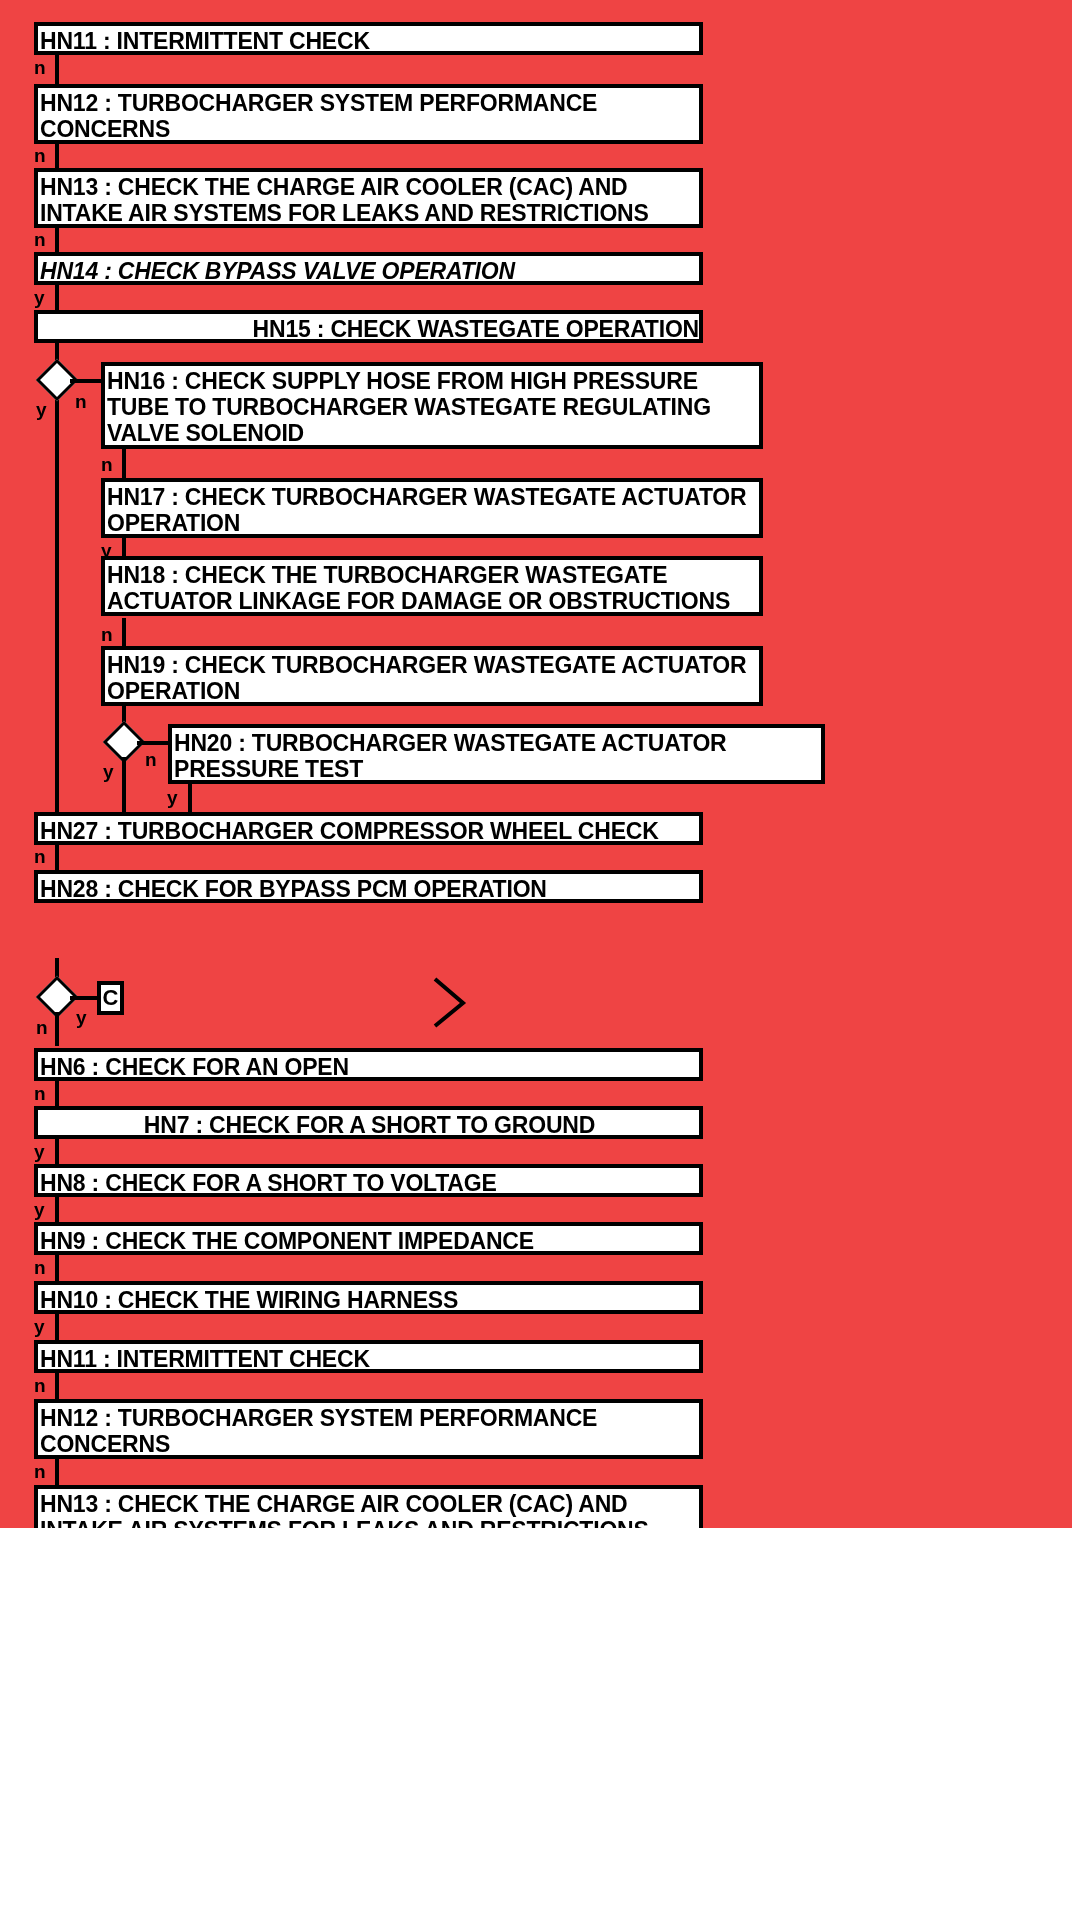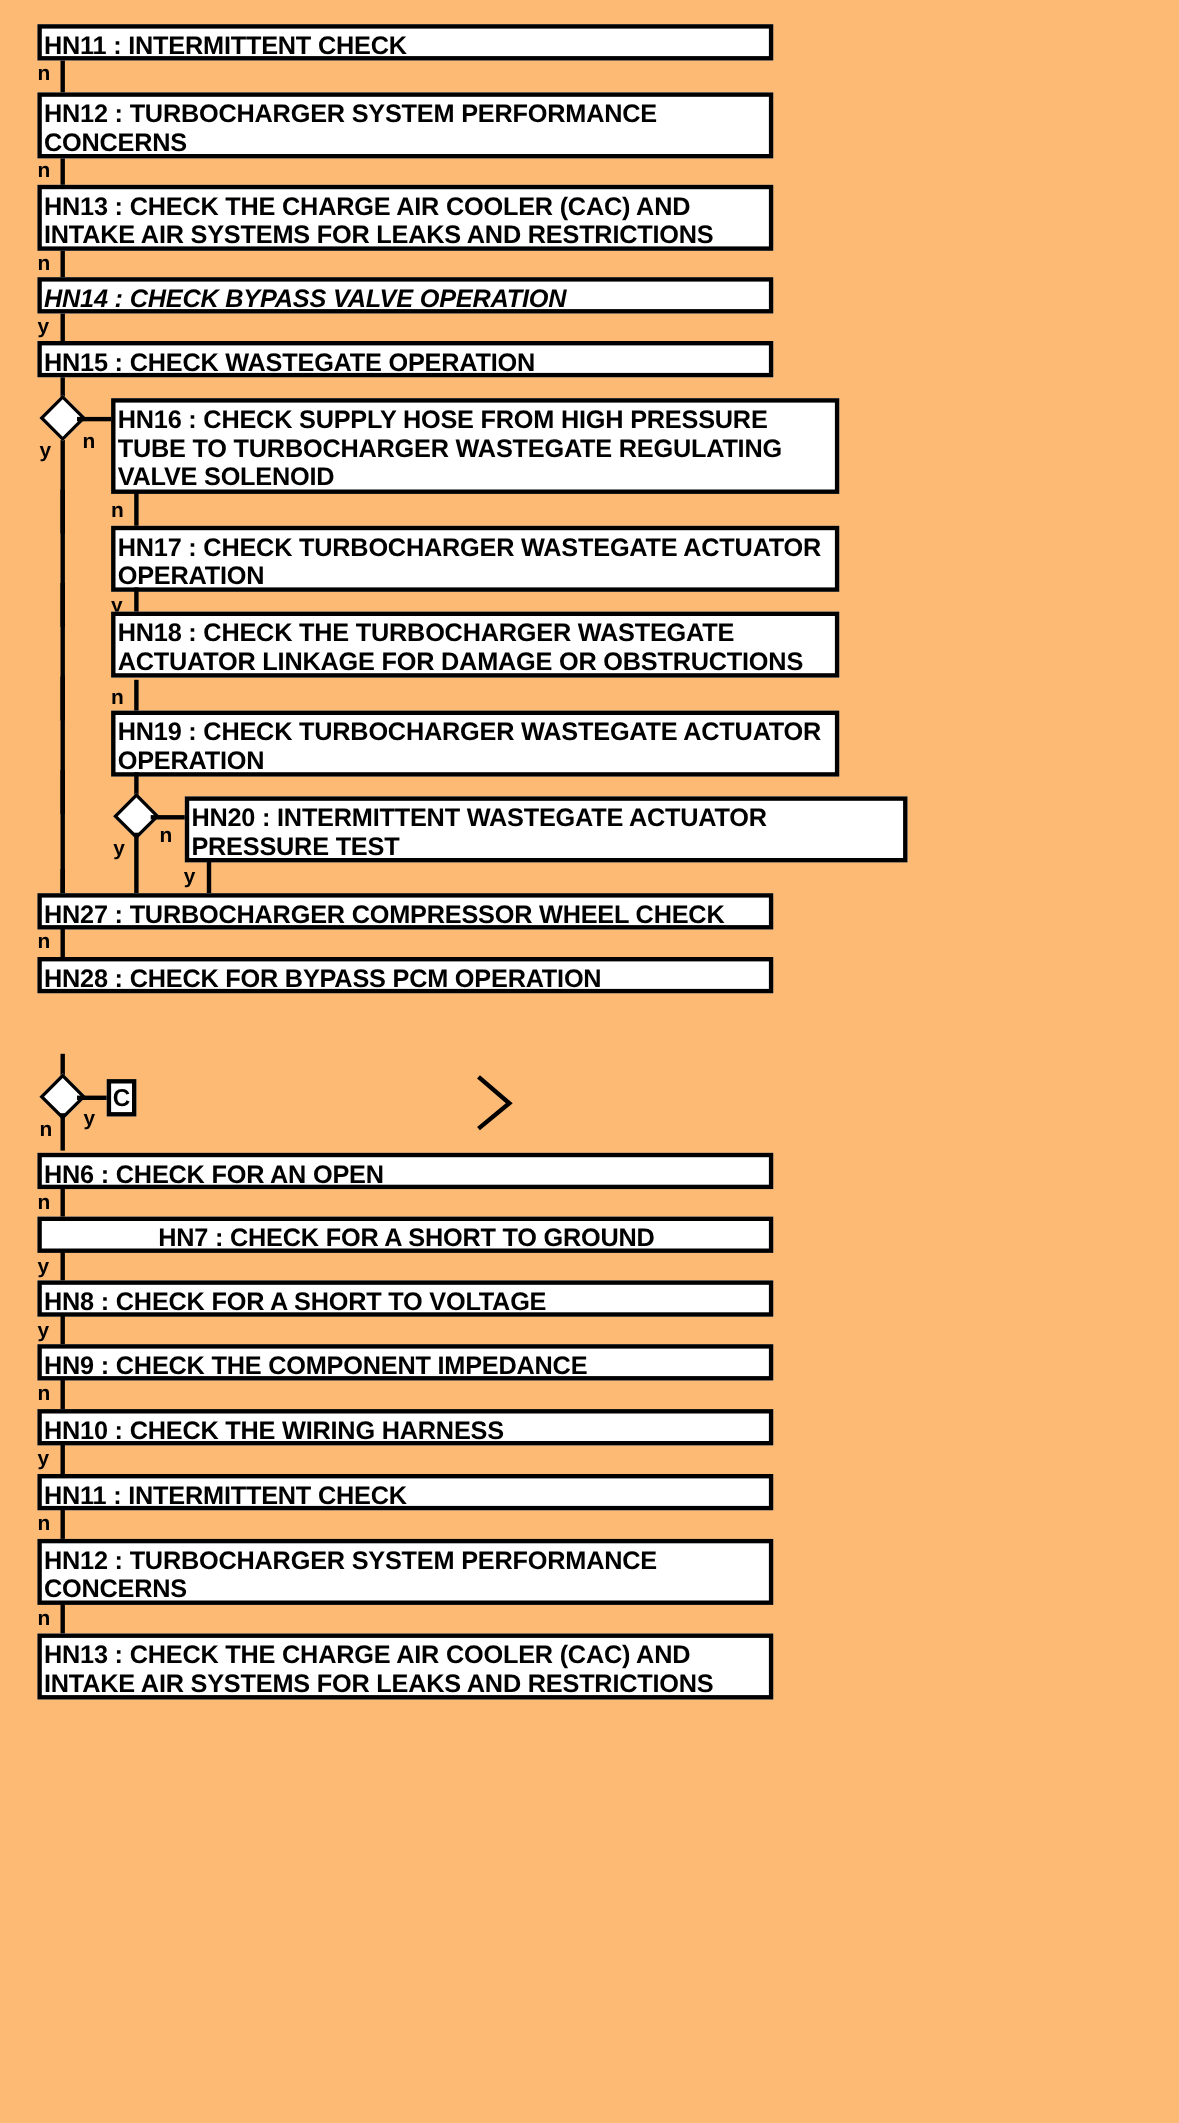--- a/index.html
+++ b/index.html
@@ -3,22 +3,22 @@
 <meta charset="utf-8">
 <style>
   html, body {
     margin: 0;
     padding: 0;
     background: #ffffff;
   }
   #canvas {
     position: relative;
     width: 1072px;
-    height: 1930px;
-    background: #fdba74;
+    height: 1528px;
+    background: #ef4444;
     font-family: "Liberation Sans", sans-serif;
     overflow: hidden;
   }
   .node {
     position: absolute;
     box-sizing: border-box;
     border: 4px solid #000000;
     background: #ffffff;
     padding: 2px 0 2px 2px;
     font-size: 23px;
@@ -114,21 +114,21 @@
     <span class="nodetext">HN13 : CHECK THE CHARGE AIR COOLER (CAC) AND
 INTAKE AIR SYSTEMS FOR LEAKS AND RESTRICTIONS</span>
   </div>
   <div class="label" style="left:34px; top:230px;">n</div>
 
   <div class="node" style="left:34px; top:252px; width:669px; height:33px;font-style:italic;">
     <span class="nodetext">HN14 : CHECK BYPASS VALVE OPERATION</span>
   </div>
   <div class="label" style="left:34px; top:288px;">y</div>
 
-  <div class="node" style="left:34px; top:310px; width:669px; height:33px;">
+  <div class="node" style="left:34px; top:310px; width:669px; height:33px;text-align:right;">
     <span class="nodetext">HN15 : CHECK WASTEGATE OPERATION</span>
   </div>
 
   <div class="diamond" style="left:42px; top:365px;"></div>
   <div class="label" style="left:36px; top:400px;">y</div>
   <div class="label" style="left:75px; top:392px;">n</div>
 
   <div class="hline" style="left:70px; top:379px; width:36px;"></div>
 
   <div class="node" style="left:101px; top:362px; width:662px; height:87px;">
@@ -160,21 +160,21 @@
   <div class="vline" style="left:122px; top:702px; height:30px;"></div>
 
   <div class="diamond" style="left:109px; top:727px;"></div>
   <div class="label" style="left:103px; top:762px;">y</div>
   <div class="label" style="left:145px; top:750px;">n</div>
   <div class="hline" style="left:137px; top:741px; width:36px;"></div>
 
   <div class="vline" style="left:122px; top:757px; height:55px;"></div>
 
   <div class="node" style="left:168px; top:724px; width:657px; height:60px;">
-    <span class="nodetext">HN20 : INTERMITTENT WASTEGATE ACTUATOR
+    <span class="nodetext">HN20 : TURBOCHARGER WASTEGATE ACTUATOR
 PRESSURE TEST</span>
   </div>
   <div class="vline" style="left:188px; top:780px; height:32px;"></div>
   <div class="label" style="left:167px; top:788px;">y</div>
 
   <div class="node" style="left:34px; top:812px; width:669px; height:33px;">
     <span class="nodetext">HN27 : TURBOCHARGER COMPRESSOR WHEEL CHECK</span>
   </div>
   <div class="vline" style="left:55px; top:842px; height:30px;"></div>
   <div class="label" style="left:34px; top:847px;">n</div>

